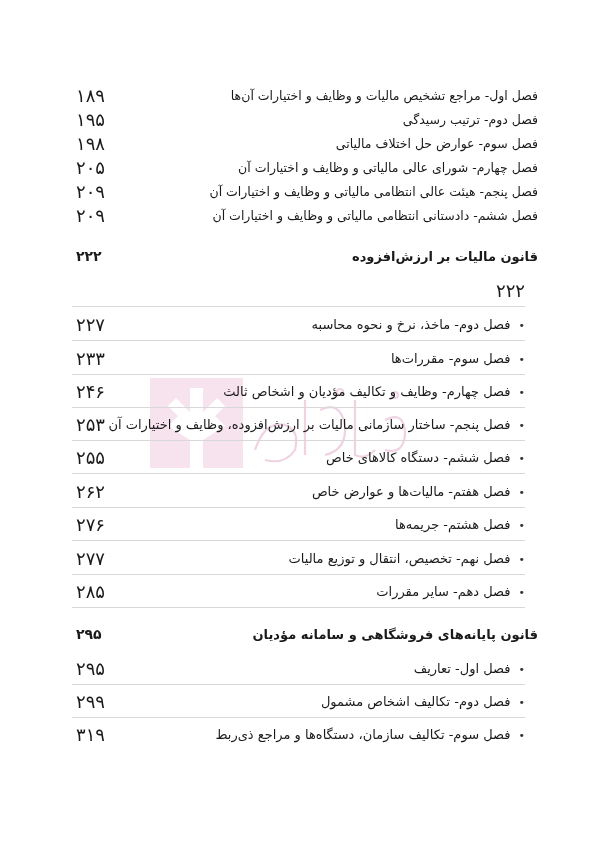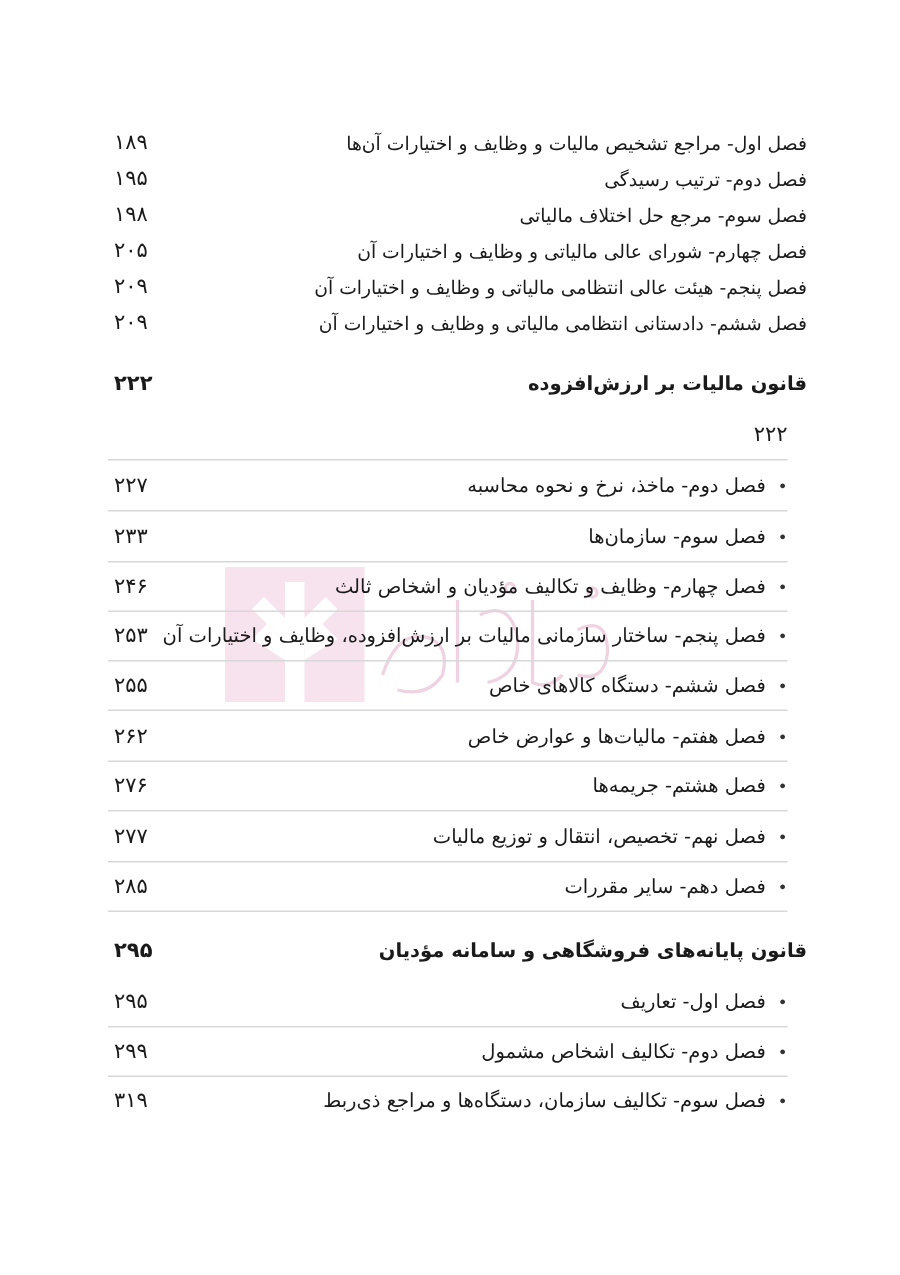--- a/index.html
+++ b/index.html
@@ -20,21 +20,21 @@
     position: absolute; left: 245px; top: 380px; width: 170px; height: 88px;
   }
 
   .row {
     position: absolute; left: 72px; width: 466px;
     display: flex; flex-direction: row-reverse; align-items: center;
     justify-content: space-between;
     direction: ltr;
   }
   .row .title { direction: rtl; text-align: right; white-space: nowrap; }
-  .row .num { direction: rtl; font-size: 14px; padding-left: 4px; }
+  .row .num { direction: rtl; font-size: 18px; padding-left: 4px; }
 
   
   .plain { height: 22px; font-size: 12.5px; }
   .plain .title { font-size: 12.5px; text-align: center; }
 
   
   .heading { height: 28px; }
   .heading .title { font-weight: bold; font-size: 13px; }
   .heading .num { font-weight: bold; font-size: 14px; }
 
@@ -70,21 +70,21 @@
 
   <div class="row plain" style="top:84px">
     <span class="title">فصل اول- مراجع تشخیص مالیات و وظایف و اختیارات آن‌ها</span>
     <span class="num">۱۸۹</span>
   </div>
   <div class="row plain" style="top:108px">
     <span class="title">فصل دوم- ترتیب رسیدگی</span>
     <span class="num">۱۹۵</span>
   </div>
   <div class="row plain" style="top:132px">
-    <span class="title">فصل سوم- مرجع حل اختلاف مالیاتی</span>
+    <span class="title">فصل سوم- عوارض حل اختلاف مالیاتی</span>
     <span class="num">۱۹۸</span>
   </div>
   <div class="row plain" style="top:156px">
     <span class="title">فصل چهارم- شورای عالی مالیاتی و وظایف و اختیارات آن</span>
     <span class="num">۲۰۵</span>
   </div>
   <div class="row plain" style="top:180px">
     <span class="title">فصل پنجم- هیئت عالی انتظامی مالیاتی و وظایف و اختیارات آن</span>
     <span class="num">۲۰۹</span>
   </div>
@@ -99,21 +99,21 @@
   </div>
 
   <div class="row item sep" style="top:274px">
     <span class="num">۲۲۲</span>
   </div>
   <div class="row item sep" style="top:308px">
     <span class="title"><span class="bullet">•</span><span>فصل دوم- ماخذ، نرخ و نحوه محاسبه</span></span>
     <span class="num">۲۲۷</span>
   </div>
   <div class="row item sep" style="top:342px">
-    <span class="title"><span class="bullet">•</span><span>فصل سوم- سازمان‌ها</span></span>
+    <span class="title"><span class="bullet">•</span><span>فصل سوم- مقررات‌ها</span></span>
     <span class="num">۲۳۳</span>
   </div>
   <div class="row item sep" style="top:375px">
     <span class="title"><span class="bullet">•</span><span>فصل چهارم- وظایف و تکالیف مؤدیان و اشخاص ثالث</span></span>
     <span class="num">۲۴۶</span>
   </div>
   <div class="row item sep" style="top:408px">
     <span class="title"><span class="bullet">•</span><span>فصل پنجم- ساختار سازمانی مالیات بر ارزش‌افزوده،  وظایف و اختیارات آن</span></span>
     <span class="num">۲۵۳</span>
   </div>

